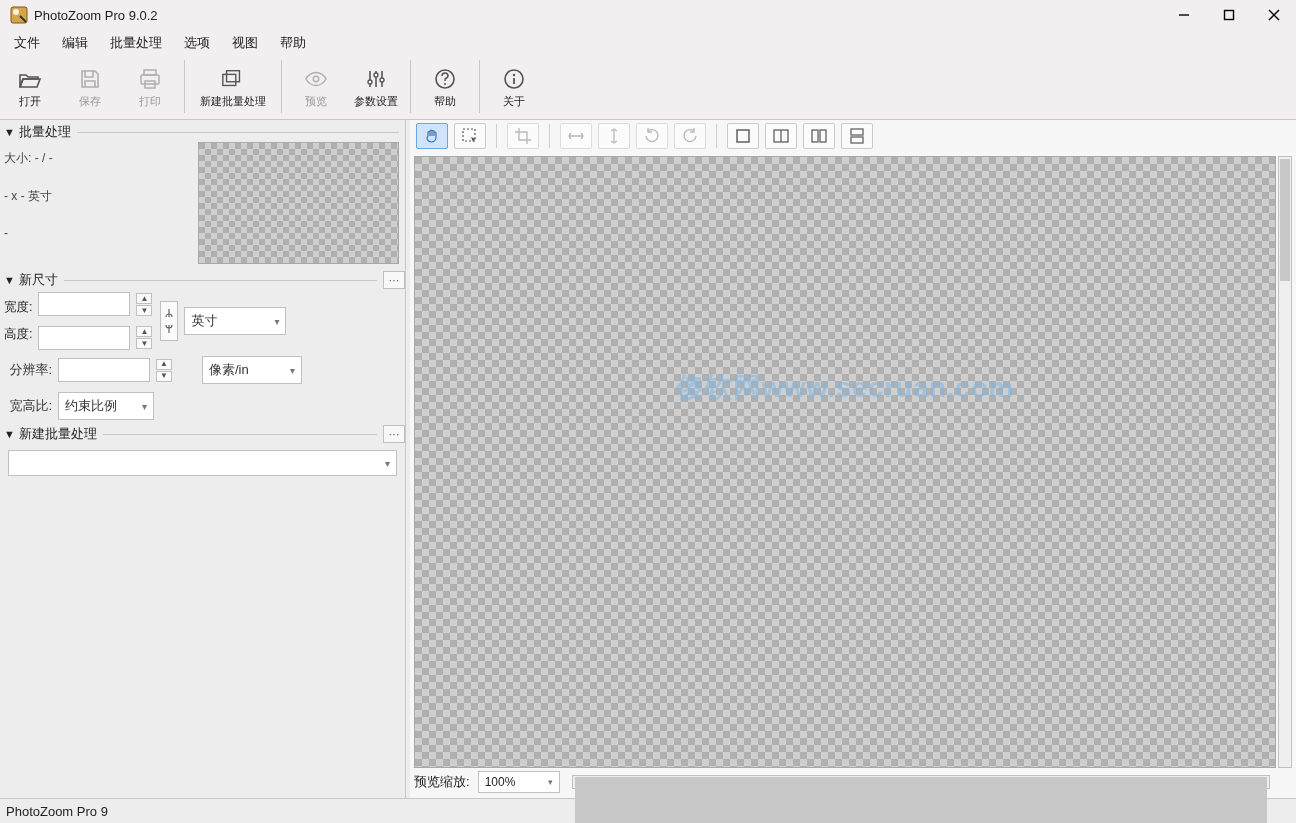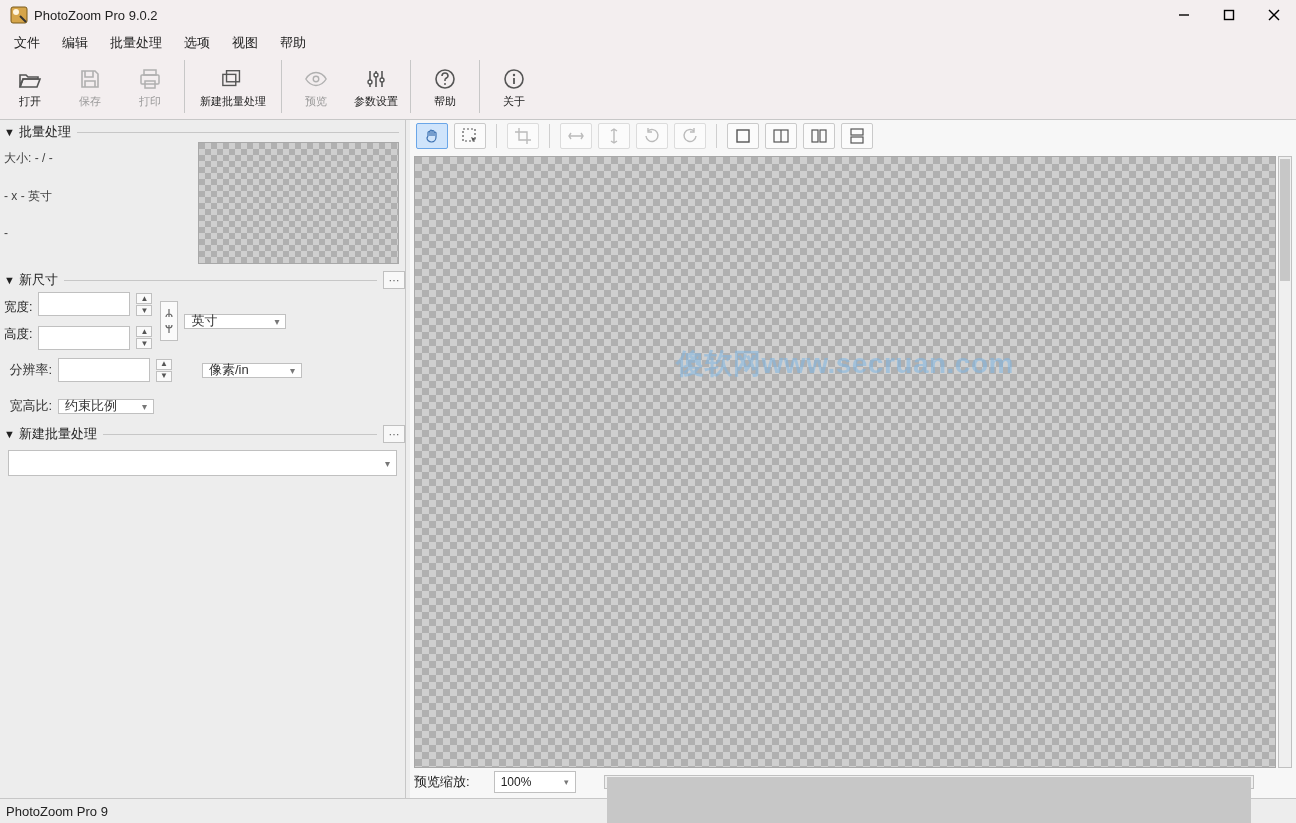--- a/index.html
+++ b/index.html
@@ -51,43 +51,43 @@
   .origInfo{width:198px;padding:6px 6px 0 4px;font-size:12px;color:#444;line-height:1.7}
   .thumb{flex:1;height:122px;border:1px solid #a8a8a8;background:
     repeating-conic-gradient(var(--checker1) 0% 25%, var(--checker2) 0% 50%) 0 0/12px 12px;
   }
   .formRow{display:flex;align-items:center;height:36px;padding-left:4px;gap:6px}
   .formRow .lbl{width:48px;text-align:right;font-size:13px;color:#333}
   .inputbox{width:92px;height:24px;border:1px solid #c0c0c0;background:#fff}
   .spinpair{display:flex;flex-direction:column;width:16px;gap:1px}
   .spin{width:16px;height:11px;border:1px solid #c0c0c0;background:#fafafa;display:flex;align-items:center;justify-content:center;font-size:8px;color:#555;line-height:1}
   .linkbtn{width:18px;height:40px;border:1px solid #c0c0c0;background:#fafafa;display:flex;align-items:center;justify-content:center;color:#666;margin-left:2px}
-  .select{height:15px;border:1px solid #c0c0c0;background:#fff;display:flex;align-items:center;justify-content:space-between;padding:0 6px;font-size:13px;color:#333}
+  .select{height:28px;border:1px solid #c0c0c0;background:#fff;display:flex;align-items:center;justify-content:space-between;padding:0 6px;font-size:13px;color:#333}
   .select .chev{font-size:10px;color:#777}
   .select.small{width:102px}
   .select.med{width:100px}
   .select.aspect{width:96px}
   .select.full{flex:1;margin:0 4px}
   .sizeGrid{display:flex;align-items:center;padding:2px 6px 2px 4px;gap:6px}
   .sizeCol{display:flex;flex-direction:column;gap:10px}
   
   .canvasbar{height:31px;background:#f7f7f7;display:flex;align-items:center;padding:4px 6px;gap:6px}
   .cbtn{width:32px;height:26px;border:1px solid #cacaca;border-radius:2px;background:#fbfbfb;display:flex;align-items:center;justify-content:center;color:#555}
   .cbtn.sel{background:var(--sel);border-color:var(--selBorder)}
   .cbtn.disabled{color:#bbb;border-color:#dcdcdc}
   .cbtn svg{display:block}
   .cvsep{width:1px;height:24px;background:#cfcfcf;margin:0 4px}
   .canvasWrap{position:absolute;left:4px;right:4px;top:36px;bottom:30px;display:flex}
   .canvas{flex:1;border:1px solid #a8a8a8;background:
     repeating-conic-gradient(var(--checker1) 0% 25%, var(--checker2) 0% 50%) 0 0/14px 14px;
     margin:0 2px 0 0;position:relative}
-  .watermark{position:absolute;left:50%;top:188px;transform:translateX(-50%);font-weight:700;font-size:28px;color:#7fb6e4;opacity:0.55;white-space:nowrap;letter-spacing:0.5px}
+  .watermark{position:absolute;left:50%;top:212px;transform:translateX(-50%);font-weight:700;font-size:28px;color:#7fb6e4;opacity:0.55;white-space:nowrap;letter-spacing:0.5px}
   .vscroll{width:14px;border:1px solid #c0c0c0;background:#efefef;position:relative}
   .vscroll .thumb{position:absolute;left:1px;right:1px;top:2px;bottom:2px;background:#cfcfcf;border:1px solid #b0b0b0}
-  .bottombar{position:absolute;left:4px;right:4px;bottom:4px;height:24px;display:flex;align-items:center;gap:24px}
+  .bottombar{position:absolute;left:4px;right:4px;bottom:4px;height:24px;display:flex;align-items:center;gap:8px}
   .bottombar .zlabel{font-size:13px}
   .bottombar .zoomsel{width:82px;height:22px;border:1px solid #c0c0c0;background:#fff;display:flex;align-items:center;justify-content:space-between;padding:0 6px;font-size:12px}
   .bottombar .hscroll{flex:1;height:14px;border:1px solid #c0c0c0;background:#efefef;position:relative;margin-left:4px}
   .bottombar .hscroll .thumb{position:absolute;top:1px;bottom:1px;left:2px;right:2px;background:#cfcfcf;border:1px solid #b0b0b0}
   
   .status{height:25px;background:var(--panel2);border-top:1px solid #c7c7c7;display:flex;align-items:center;padding:0 6px;font-size:13px}
   .status .ssep{width:1px;height:18px;background:#c7c7c7}
   .status .fill{flex:1}
 </style>
 </head>

